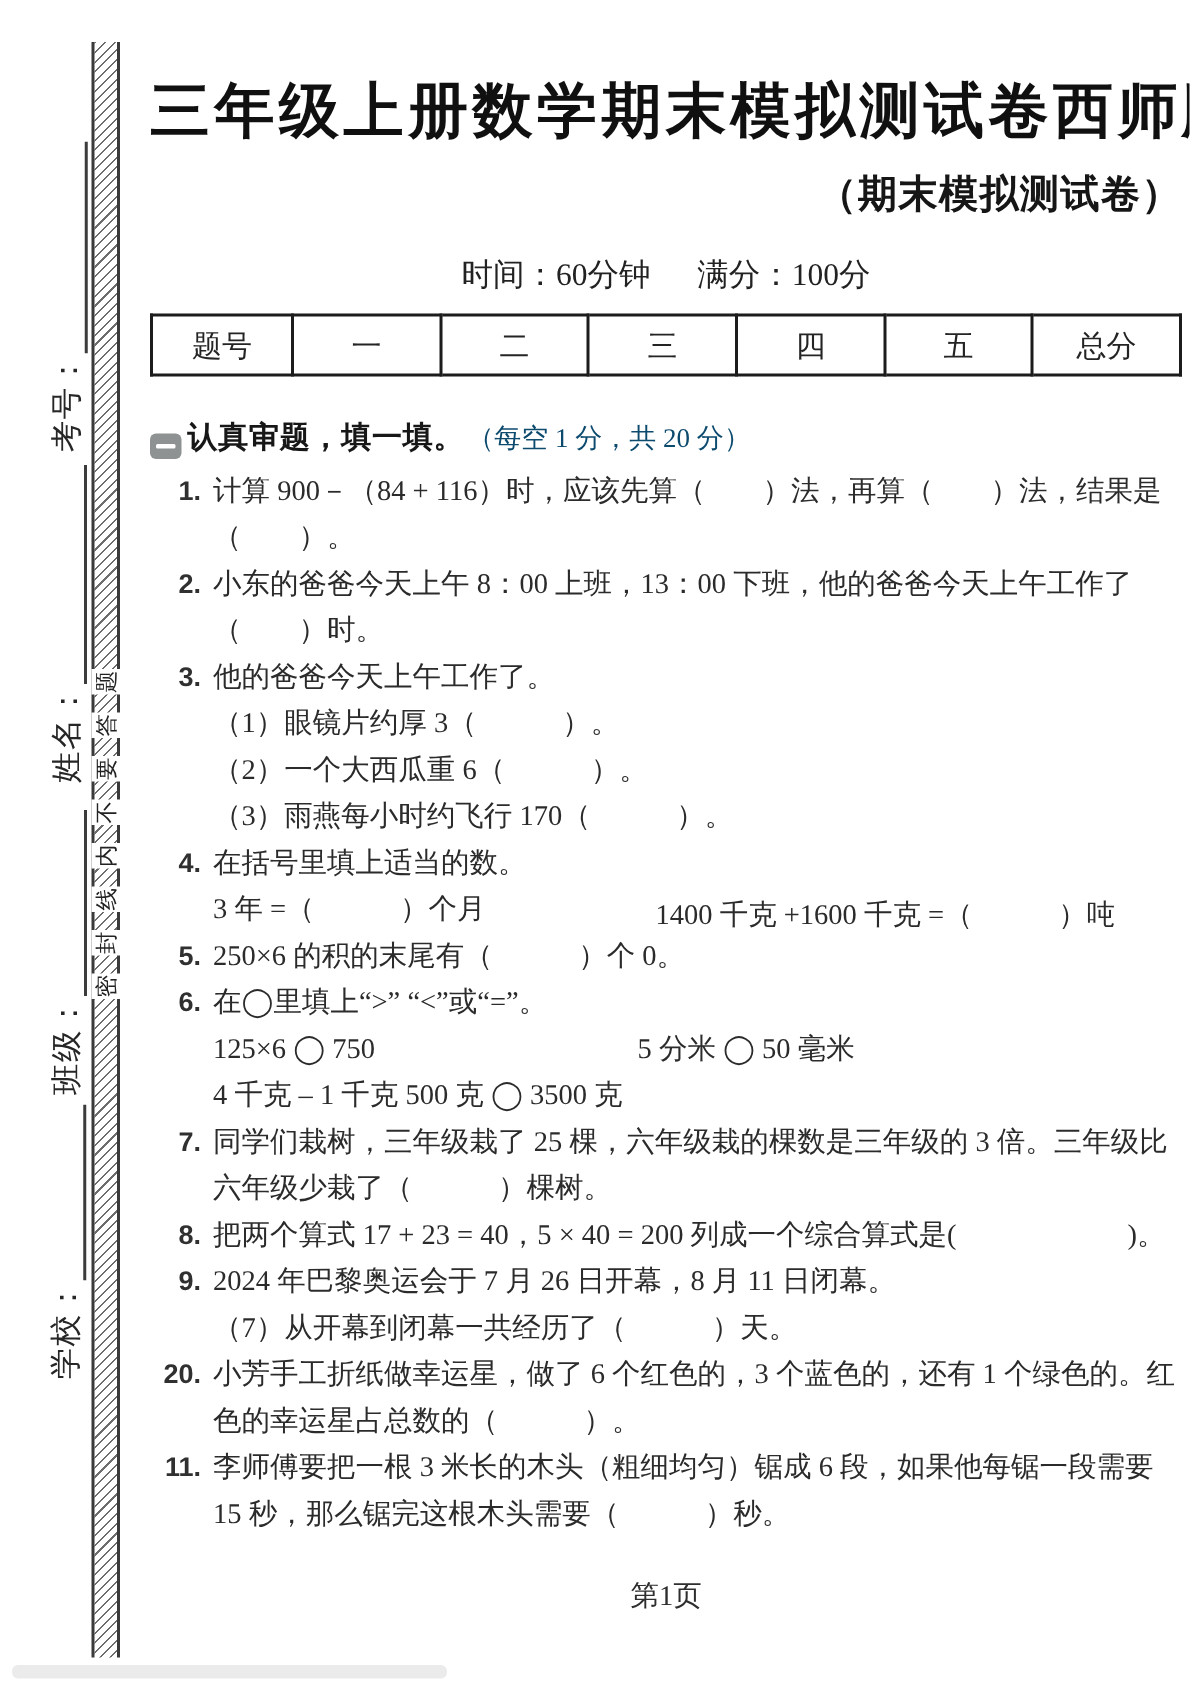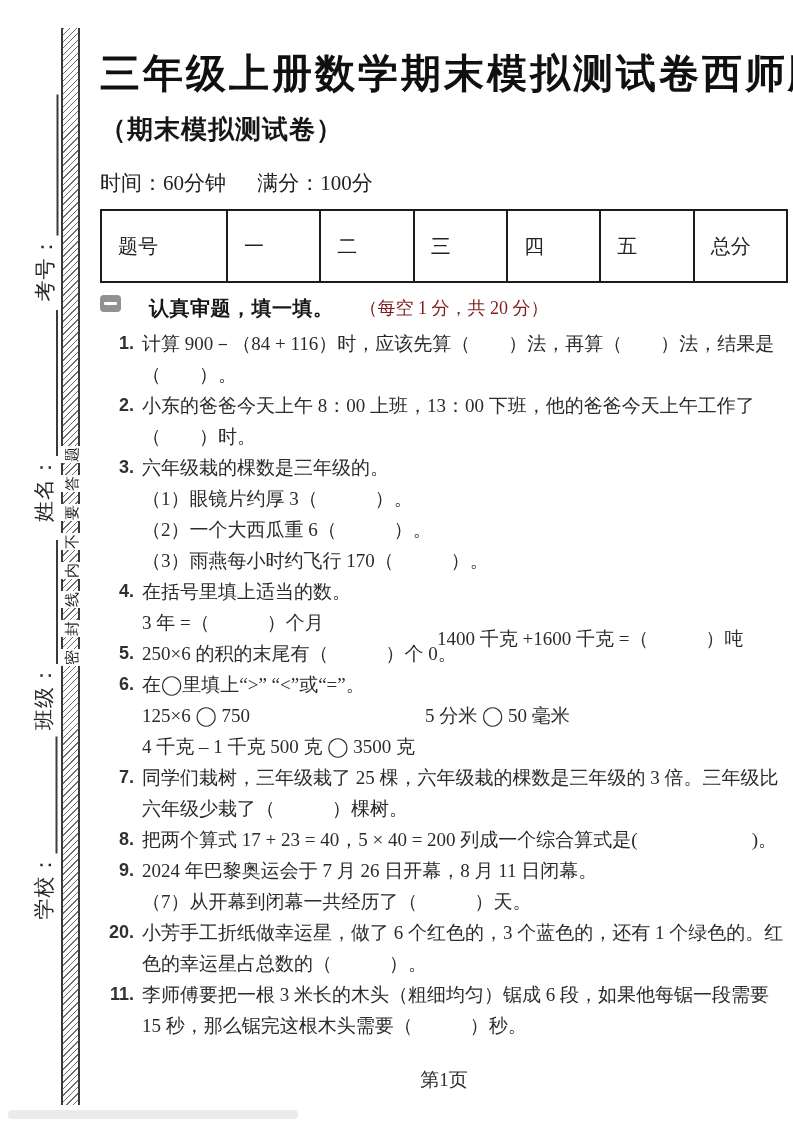--- a/index.html
+++ b/index.html
@@ -30,48 +30,48 @@
     font-size:15px;color:#222;line-height:20px;
   }
   .seal-text .sc{display:inline-block;background:#fff;padding:1px 1px;margin:0 6px;}
   .bottom-smudge{position:absolute;left:8px;top:1110px;width:290px;height:9px;background:#ebebeb;border-radius:4px;}
   
   .content{position:absolute;left:100px;top:0;width:688px;}
   .title{
     margin-top:50px;text-align:center;font-size:40px;font-weight:700;color:#101010;
     letter-spacing:3px;line-height:48px;white-space:nowrap;
   }
-  .subtitle{margin-top:14px;text-align:left;font-size:26px;font-weight:600;color:#161616;letter-spacing:1px;}
-  .info{margin-top:22px;text-align:left;font-size:21px;color:#222;}
+  .subtitle{margin-top:14px;text-align:right;font-size:26px;font-weight:600;color:#161616;letter-spacing:1px;}
+  .info{margin-top:22px;text-align:center;font-size:21px;color:#222;}
   .info .sp{margin-left:26px;}
   table.score{
     margin-top:12px;width:688px;border-collapse:collapse;table-layout:fixed;
     font-size:20px;color:#242424;
   }
   table.score td,table.score th{
-    border:2px solid #1c1c1c;height:38px;text-align:left;font-weight:400;padding:16px;
+    border:2px solid #1c1c1c;height:38px;text-align:center;font-weight:400;padding:0;
   }
   table.score .c0{width:92px;}
   
-  .sec-head{margin-top:12px;display:flex;align-items:flex-start;font-size:20px;line-height:27px;gap:24px;}
+  .sec-head{margin-top:28px;display:flex;align-items:flex-end;font-size:20px;line-height:27px;}
   .sec-icon{
     flex:0 0 auto;width:21px;height:17px;background:#8e9292;border-radius:4px;
     position:relative;margin-right:4px;
   }
   .sec-icon .bar{position:absolute;left:4px;top:7px;width:13px;height:3px;background:#fff;border-radius:1px;}
   .sec-title{font-family:"Liberation Sans","DejaVu Sans",sans-serif;font-weight:700;color:#171717;letter-spacing:0.5px;}
-  .sec-note{font-size:18px;color:#7f1d1d;margin-left:2px;}
+  .sec-note{font-size:18px;color:#0c4a6e;margin-left:2px;}
   
   .questions{margin-top:6px;font-size:19px;line-height:31px;color:#2b2b2b;}
   .q{position:relative;padding-left:42px;}
   .q .num{
     position:absolute;left:0;top:0;width:34px;text-align:right;
     font-family:"Liberation Sans","DejaVu Sans",sans-serif;font-weight:600;font-size:18px;color:#303030;
   }
-  .q .col2{position:absolute;left:337px;top:16px;white-space:nowrap;}
+  .q .col2{position:absolute;left:337px;top:4px;white-space:nowrap;}
   .q .col2b{position:absolute;left:325px;top:0;white-space:nowrap;}
   .footer{margin-top:26px;text-align:center;font-size:19px;color:#2e2e2e;}
 </style>
 </head>
 <body>
 
 <div>
 
   <aside>
     <div class="sfield sf-kaohao">
@@ -135,21 +135,21 @@
       <div class="q">
         <span class="num">1.</span>
         <span>计算 900－（84 + 116）时，应该先算（　　）法，再算（　　）法，结果是（　　）。</span>
       </div>
       <div class="q">
         <span class="num">2.</span>
         <span>小东的爸爸今天上午 8：00 上班，13：00 下班，他的爸爸今天上午工作了（　　）时。</span>
       </div>
       <div class="q">
         <span class="num">3.</span>
-        <span>六年级栽的棵数是三年级的。</span>
+        <span>他的爸爸今天上午工作了。</span>
       </div>
       <div class="q">
         <span class="num"></span>
         <span>（1）眼镜片约厚 3（　　　）。</span>
       </div>
       <div class="q">
         <span class="num"></span>
         <span>（2）一个大西瓜重 6（　　　）。</span>
       </div>
       <div class="q">

